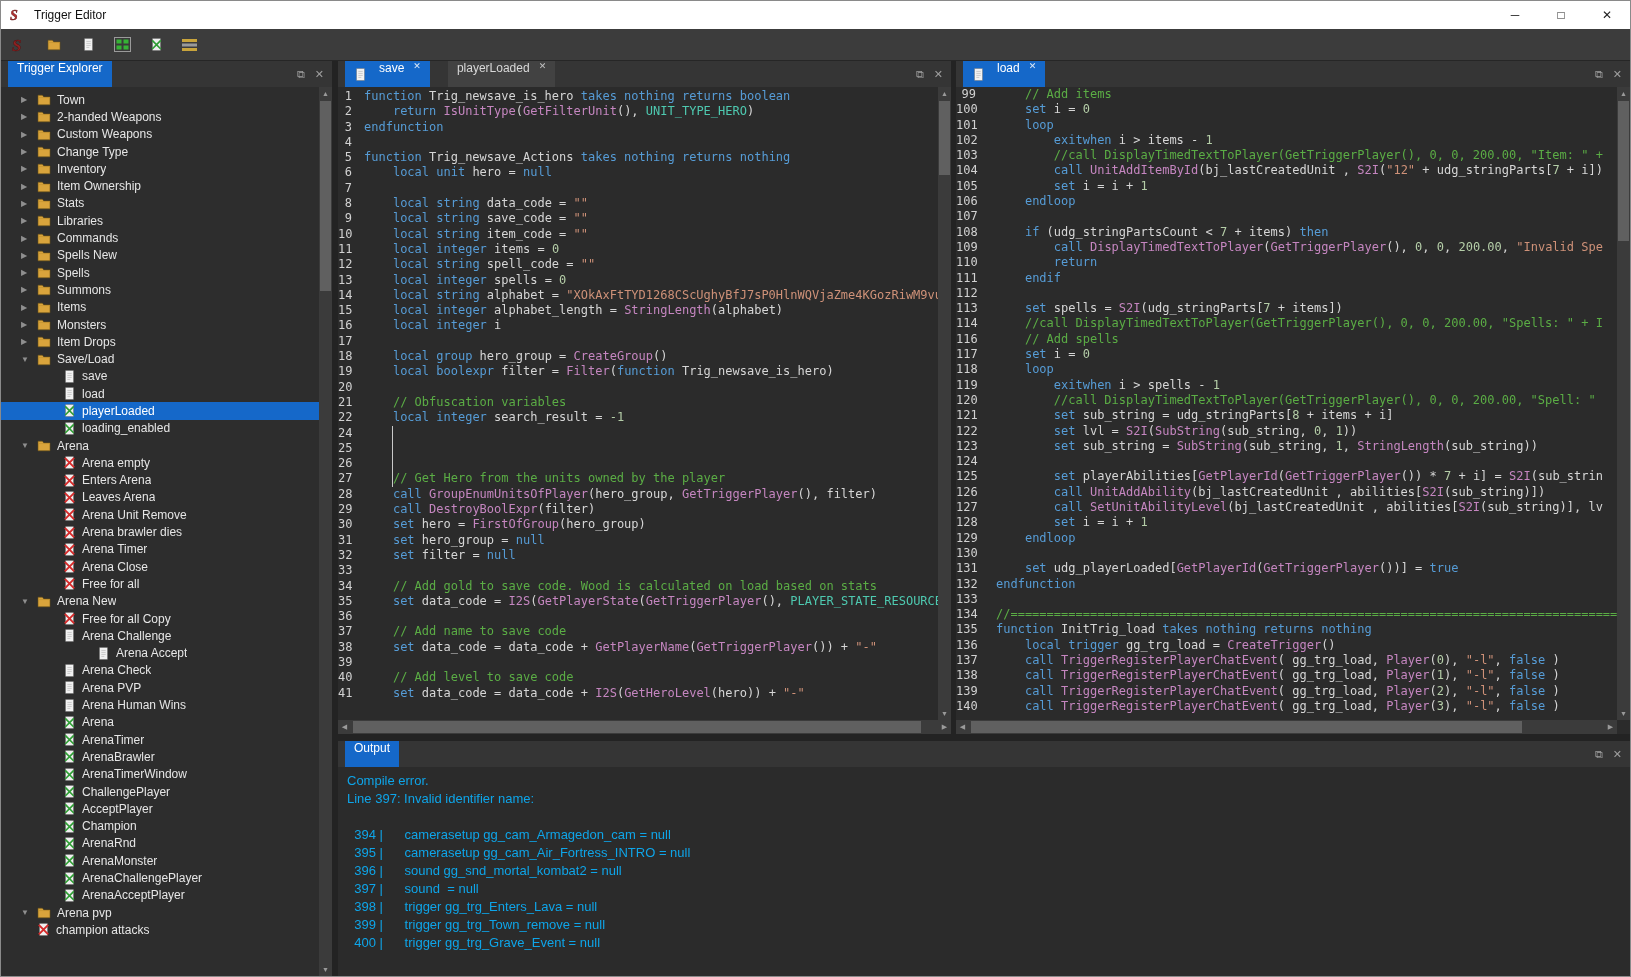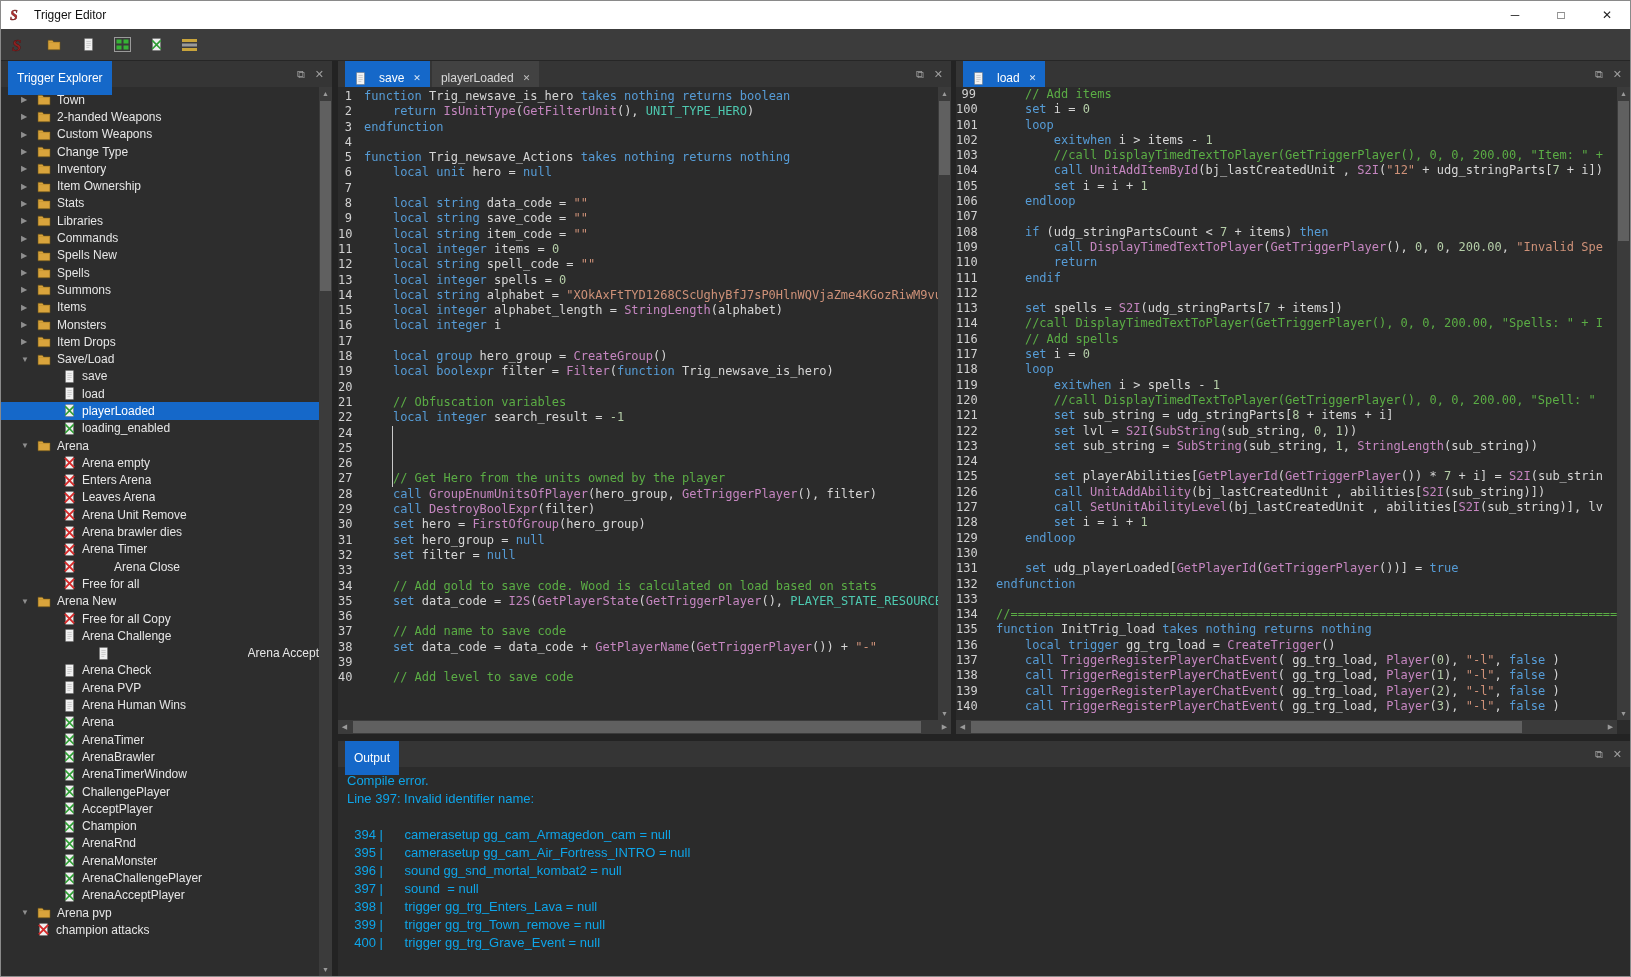--- a/index.html
+++ b/index.html
@@ -21,21 +21,21 @@
   .tool-btn { width:28px; height:26px; display:flex; align-items:center; justify-content:center; margin-right:6px; }
 
   
   .main { position:absolute; top:60px; left:0; right:0; bottom:0; display:flex; }
   .vsplit { width:6px; background:#232323; flex:none; }
   .hsplit { height:7px; background:#232323; flex:none; }
 
   
   .panel-header { height:26px; background:#353535; position:relative; display:flex; align-items:stretch; flex:none; }
   .tabs { display:flex; align-items:stretch; padding-left:7px; }
-  .panel-tab { display:flex; align-items:center; gap:6px; padding:17px 9px; margin-right:2px;
+  .panel-tab { display:flex; gap:6px; padding:0 9px; margin-right:18px;
                background:#424242; color:#d8d8d8; font-size:12px; white-space:nowrap; }
   .panel-tab.active { background:var(--accent); color:#fff; }
   .tab-close { font-size:9px; opacity:.85; margin-left:3px; }
   .hdr-icons { position:absolute; right:8px; top:0; bottom:0; display:flex; align-items:center; gap:10px;
                color:#9f9f9f; font-size:11px; }
 
   
   .explorer { width:331px; background:#2d2d2d; display:flex; flex-direction:column; flex:none; }
   .tree-area { flex:1; position:relative; overflow:hidden; }
   .tree { position:absolute; top:0; left:0; right:13px; bottom:0; overflow:hidden; padding-top:4px; }
@@ -423,21 +423,21 @@
             </div>
             <div class="tree-row" style="padding-left: 62px;">
               <span class="icn">
                 <svg width="13" height="13" viewBox="0 0 13 13">
                   <rect x="2.7" y="0.7" width="7.6" height="11.6" fill="#efefef" stroke="#8d8d8d" stroke-width="0.6"></rect>
                   <path d="M1.8 1.8 L11.2 11.4 M11.2 1.8 L1.8 11.4" stroke="#d42a2a" stroke-width="1.9" fill="none"></path>
                 </svg>
               </span>
               <span class="tree-label">Arena Timer</span>
             </div>
-            <div class="tree-row" style="padding-left: 62px; gap: 32px;">
+            <div class="tree-row" style="padding-left: 62px;">
               <span class="icn">
                 <svg width="13" height="13" viewBox="0 0 13 13">
                   <rect x="2.7" y="0.7" width="7.6" height="11.6" fill="#efefef" stroke="#8d8d8d" stroke-width="0.6"></rect>
                   <path d="M1.8 1.8 L11.2 11.4 M11.2 1.8 L1.8 11.4" stroke="#d42a2a" stroke-width="1.9" fill="none"></path>
                 </svg>
               </span>
               <span class="tree-label">Arena Close</span>
             </div>
             <div class="tree-row" style="padding-left: 62px;">
               <span class="icn">
@@ -469,21 +469,21 @@
             </div>
             <div class="tree-row" style="padding-left: 62px;">
               <span class="icn">
                 <svg width="13" height="13" viewBox="0 0 13 13">
                   <rect x="2.7" y="0.7" width="7.6" height="11.6" fill="#f2f2f2" stroke="#8d8d8d" stroke-width="0.6"></rect>
                   <path d="M4.3 3.4h4.4M4.3 5.4h4.4M4.3 7.4h4.4M4.3 9.4h3" stroke="#b9b9b9" stroke-width="0.7" fill="none"></path>
                 </svg>
               </span>
               <span class="tree-label">Arena Challenge</span>
             </div>
-            <div class="tree-row" style="padding-left: 96px; justify-content: space-between;">
+            <div class="tree-row" style="padding-left: 96px;">
               <span class="icn">
                 <svg width="13" height="13" viewBox="0 0 13 13">
                   <rect x="2.7" y="0.7" width="7.6" height="11.6" fill="#f2f2f2" stroke="#8d8d8d" stroke-width="0.6"></rect>
                   <path d="M4.3 3.4h4.4M4.3 5.4h4.4M4.3 7.4h4.4M4.3 9.4h3" stroke="#b9b9b9" stroke-width="0.7" fill="none"></path>
                 </svg>
               </span>
               <span class="tree-label">Arena Accept</span>
             </div>
             <div class="tree-row" style="padding-left: 62px;">
               <span class="icn">
@@ -701,20 +701,21 @@
                 <div class="code-line"><span class="ln">31</span><span class="lc"><span class="tk-d">    </span><span class="tk-k">set</span><span class="tk-d"> hero_group = </span><span class="tk-k">null</span></span></div>
                 <div class="code-line"><span class="ln">32</span><span class="lc"><span class="tk-d">    </span><span class="tk-k">set</span><span class="tk-d"> filter = </span><span class="tk-k">null</span></span></div>
                 <div class="code-line"><span class="ln">33</span><span class="lc"></span></div>
                 <div class="code-line"><span class="ln">34</span><span class="lc"><span class="tk-d">    </span><span class="tk-c">// Add gold to save code. Wood is calculated on load based on stats</span></span></div>
                 <div class="code-line"><span class="ln">35</span><span class="lc"><span class="tk-d">    </span><span class="tk-k">set</span><span class="tk-d"> data_code = </span><span class="tk-f">I2S</span><span class="tk-d">(</span><span class="tk-f">GetPlayerState</span><span class="tk-d">(</span><span class="tk-f">GetTriggerPlayer</span><span class="tk-d">(), </span><span class="tk-u">PLAYER_STATE_RESOURCE_GOL</span></span></div>
                 <div class="code-line"><span class="ln">36</span><span class="lc"></span></div>
                 <div class="code-line"><span class="ln">37</span><span class="lc"><span class="tk-d">    </span><span class="tk-c">// Add name to save code</span></span></div>
                 <div class="code-line"><span class="ln">38</span><span class="lc"><span class="tk-d">    </span><span class="tk-k">set</span><span class="tk-d"> data_code = data_code + </span><span class="tk-f">GetPlayerName</span><span class="tk-d">(</span><span class="tk-f">GetTriggerPlayer</span><span class="tk-d">()) + </span><span class="tk-s">"-"</span></span></div>
                 <div class="code-line"><span class="ln">39</span><span class="lc"></span></div>
                 <div class="code-line"><span class="ln">40</span><span class="lc"><span class="tk-d">    </span><span class="tk-c">// Add level to save code</span></span></div>
+                <div class="code-line"><span class="ln">41</span><span class="lc"><span class="tk-d">    </span><span class="tk-k">set</span><span class="tk-d"> data_code = data_code + </span><span class="tk-f">I2S</span><span class="tk-d">(</span><span class="tk-f">GetHeroLevel</span><span class="tk-d">(hero)) + </span><span class="tk-s">"-"</span></span></div>
               </div>
             <div class="indent-guide"></div>
             <div class="vscroll">
               <div class="sb-btn up">▲</div>
               <div class="sb-thumb" style="top:14px;height:74px"></div>
               <div class="sb-btn down">▼</div>
             </div>
           </div>
           <div class="hscroll">
             <div class="sb-btn left">◀</div>

